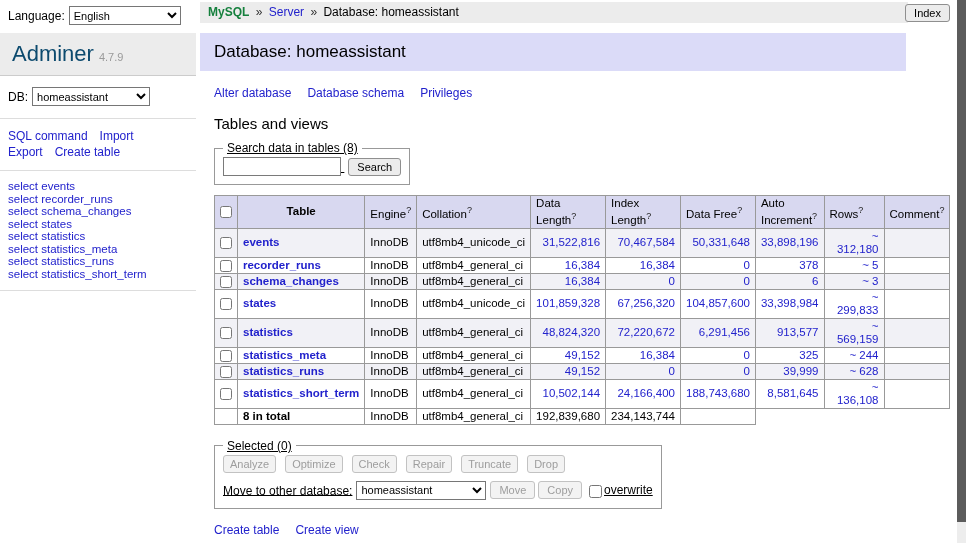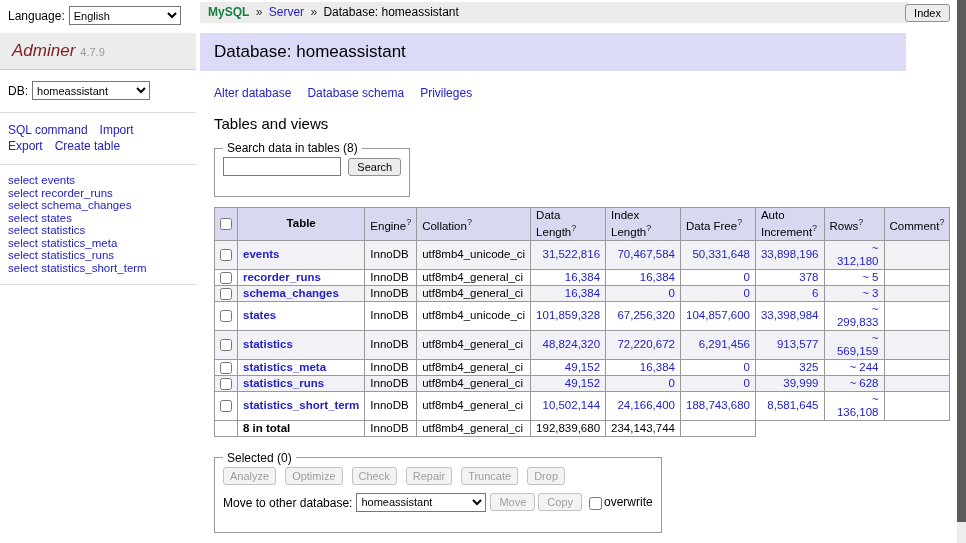--- a/index.html
+++ b/index.html
@@ -36,37 +36,37 @@
     position: absolute; top: 2px; left: 200px; width: 708px;
     background: #ececec; padding: 4px 8px; height: 21px; line-height: 13px;
   }
   .breadcrumb .root { font-weight: bold; color: #15803d; }
   .breadcrumb .sep { color: #333; margin: 0 3px; }
   .logout-btn { position: absolute; top: 4px; right: 16px; }
 
   
   .sidebar { position: absolute; top: 33px; left: 0; width: 196px; background: #fff; }
   .brand { background: #ececec; border-bottom: 1px solid #ccc; padding: 8px 12px; }
-  .brand-name { font-style: italic; color: #7f1d1d; font-size: 17px; }
+  .brand-name { color: #0c4a6e; font-size: 22px; }
   .brand-ver { color: #9a9a9a; font-size: 11px; margin-left: 5px; }
   .dbrow { padding: 11px 8px 12px; border-bottom: 1px solid #ddd; }
   .dbrow select { width: 118px; margin-left: 4px; }
   .actions { padding: 9px 8px 10px; border-bottom: 1px solid #ddd; line-height: 16px; }
   .actions a { margin-right: 12px; }
   .side-tables { padding: 9px 8px 10px; border-bottom: 1px solid #ddd; }
   .side-tables a { display: block; font-size: 11.5px; line-height: 12.5px; }
 
   
   .content { position: absolute; left: 200px; top: 33px; width: 706px; }
   h2.dbtitle { background: #dbdbf8; font-size: 17px; font-weight: normal; padding: 9px 14px; }
   .toplinks { margin: 15px 0 0 14px; }
   .toplinks a, .bottomlinks a, .routinelinks a { margin-right: 16px; }
   h3 { font-size: 15px; font-weight: normal; margin: 15px 0 0 14px; }
 
-  fieldset { border: 1px solid #999; width: fit-content; padding: 2px 8px 20px; }
+  fieldset { border: 1px solid #999; width: fit-content; padding: 2px 8px 8px; text-decoration: underline; }
   legend { font-size: 12px; padding: 0 4px; }
   .searchfs { margin: 9px 0 0 14px; }
   .searchfs button { margin-left: 4px; }
 
   table.data { border-collapse: collapse; margin: 10px 0 0 14px; font-size: 11.5px; }
   .data td, .data th { border: 1px solid #999; padding: 1px 5px; line-height: 13px; height: 16px; }
   .data thead td, .data thead th { background: #d8d8f0; }
   .data th.htable { font-weight: bold; text-align: center; min-width: 112px; }
   .data th.hplain { font-weight: normal; text-align: left; }
   .data sup { font-size: 9px; color: #222; }

